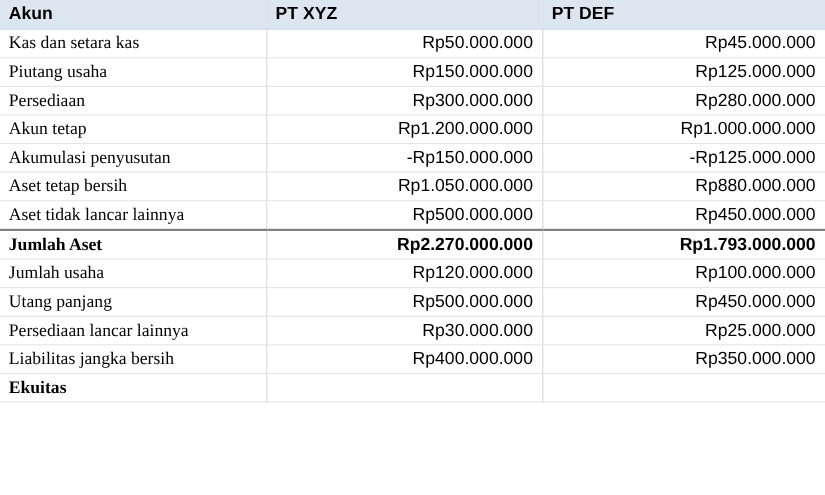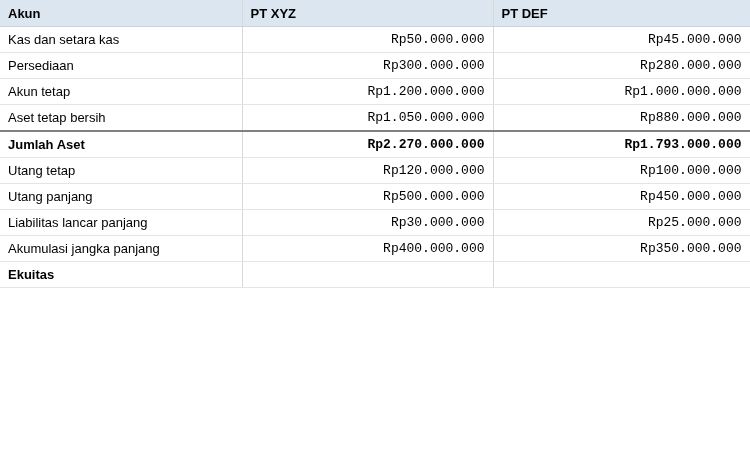--- a/index.html
+++ b/index.html
@@ -17,21 +17,21 @@
   .sheet {
     width: 750px;
     height: 450px;
     position: relative;
     background: #ffffff;
   }
   table.fin {
     border-collapse: collapse;
     table-layout: fixed;
     width: 750px;
-    font-size: 13px;
+    font-size: 16px;
   }
   table.fin col.c-akun   { width: 242px; }
   table.fin col.c-xyz    { width: 251px; }
   table.fin col.c-def    { width: 257px; }
 
   table.fin th, table.fin td {
     height: 25px;
     padding: 0 8px;
     vertical-align: middle;
     border-right: 1px solid #d9d9d9;
@@ -42,25 +42,25 @@
   table.fin tr.header th {
     background: #dce6f1;
     font-weight: bold;
     text-align: left;
     border-bottom: 1px solid #c9d4e3;
     color: #000;
     height: 26px;
   }
   td.label {
     text-align: left;
+    font-family: Liberation Serif, serif;
   }
   td.num {
     text-align: right;
     padding-right: 16px;
-    font-family: Liberation Mono, monospace;
   }
   tr.total td {
     font-weight: bold;
     border-top: 2px solid #808080;
     margin-left: 13px;
   }
   tr.section td {
     font-weight: bold;
   }
   tr.total td.label,
@@ -85,56 +85,71 @@
         <th>PT DEF</th>
       </tr>
     </thead>
     <tbody>
         <tr>
           <td class="label">Kas dan setara kas</td>
           <td class="num">Rp50.000.000</td>
           <td class="num">Rp45.000.000</td>
         </tr>
         <tr>
+          <td class="label">Piutang usaha</td>
+          <td class="num">Rp150.000.000</td>
+          <td class="num">Rp125.000.000</td>
+        </tr>
+        <tr>
           <td class="label">Persediaan</td>
           <td class="num">Rp300.000.000</td>
           <td class="num">Rp280.000.000</td>
         </tr>
         <tr>
           <td class="label">Akun tetap</td>
           <td class="num">Rp1.200.000.000</td>
           <td class="num">Rp1.000.000.000</td>
         </tr>
         <tr>
+          <td class="label">Akumulasi penyusutan</td>
+          <td class="num">-Rp150.000.000</td>
+          <td class="num">-Rp125.000.000</td>
+        </tr>
+        <tr>
           <td class="label">Aset tetap bersih</td>
           <td class="num">Rp1.050.000.000</td>
           <td class="num">Rp880.000.000</td>
+        </tr>
+        <tr>
+          <td class="label">Aset tidak lancar lainnya</td>
+          <td class="num">Rp500.000.000</td>
+          <td class="num">Rp450.000.000</td>
         </tr>
         <tr class="total">
           <td class="label">Jumlah Aset</td>
           <td class="num">Rp2.270.000.000</td>
           <td class="num">Rp1.793.000.000</td>
         </tr>
         <tr>
-          <td class="label">Utang tetap</td>
+          <td class="label">Jumlah usaha</td>
           <td class="num">Rp120.000.000</td>
           <td class="num">Rp100.000.000</td>
         </tr>
         <tr>
           <td class="label">Utang panjang</td>
           <td class="num">Rp500.000.000</td>
           <td class="num">Rp450.000.000</td>
         </tr>
         <tr>
-          <td class="label">Liabilitas lancar panjang</td>
+          <td class="label">Persediaan lancar lainnya</td>
           <td class="num">Rp30.000.000</td>
           <td class="num">Rp25.000.000</td>
         </tr>
         <tr>
-          <td class="label">Akumulasi jangka panjang</td>
+          <td class="label">Liabilitas jangka bersih</td>
           <td class="num">Rp400.000.000</td>
           <td class="num">Rp350.000.000</td>
         </tr>
         <tr class="section">
           <td class="label">Ekuitas</td>
           <td class="num"></td>
           <td class="num"></td>
         </tr>
       </tbody>
   </table>

